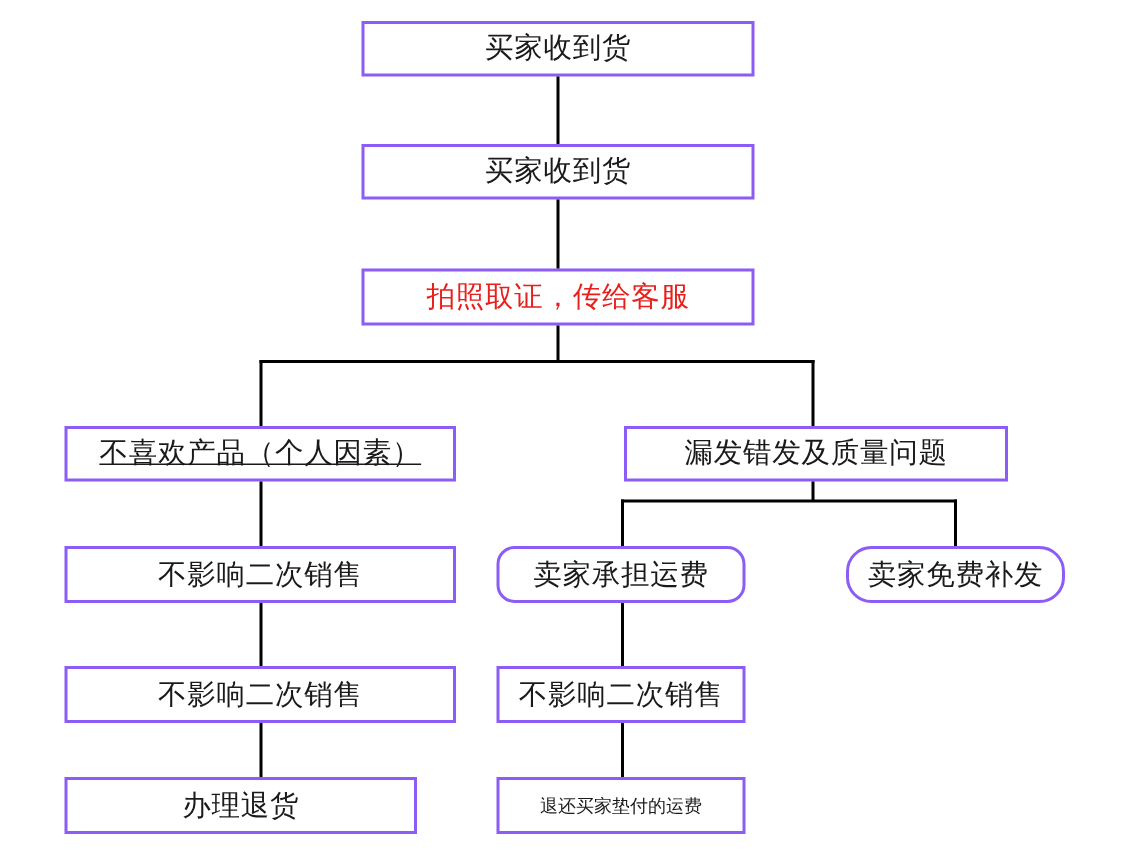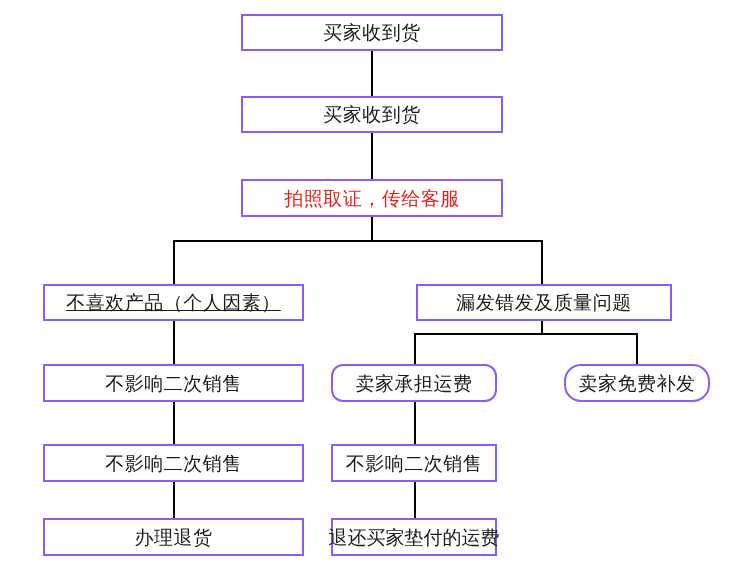--- a/index.html
+++ b/index.html
@@ -28,21 +28,21 @@
     font-weight: 500;
     letter-spacing: 0.5px;
     white-space: nowrap;
     line-height: 1;
   }
   .node.red-text {
     color: #e8201c;
     font-weight: 400;
   }
   .node.tight {
-    font-size: 19px;
+    font-size: 12px;
     letter-spacing: 0px;
   }
   .conn {
     position: absolute;
     background: #000000;
   }
   .conn-v { width: 2px; }
   .conn-h { height: 2px; }
 </style>
 </head>
@@ -63,21 +63,21 @@
   <div class="node" style="left:43px; top:364px; width:261px; height:38px;">不影响二次销售</div>
 
   <div class="node" style="left:331px; top:364px; width:166px; height:38px;border-radius:12px;">卖家承担运费</div>
 
   <div class="node" style="left:564px; top:364px; width:146px; height:38px;border-radius:17px;">卖家免费补发</div>
 
   <div class="node" style="left:43px; top:444px; width:261px; height:38px;">不影响二次销售</div>
 
   <div class="node" style="left:331px; top:444px; width:166px; height:38px;">不影响二次销售</div>
 
-  <div class="node" style="left:43px; top:518px; width:261px; height:38px;">办理退货</div>
+  <div class="node" style="left:43px; top:518px; width:235px; height:38px;">办理退货</div>
 
   <div class="node tight" style="left:331px; top:518px; width:166px; height:38px;">退还买家垫付的运费</div>
 
   <div class="conn conn-v" style="left:371px; top:51px; height:45px;"></div>
 
   <div class="conn conn-v" style="left:371px; top:133px; height:46px;"></div>
 
   <div class="conn conn-v" style="left:371px; top:217px; height:24px;"></div>
 
   <div class="conn conn-h" style="left:173px; top:240px; width:370px;"></div>

